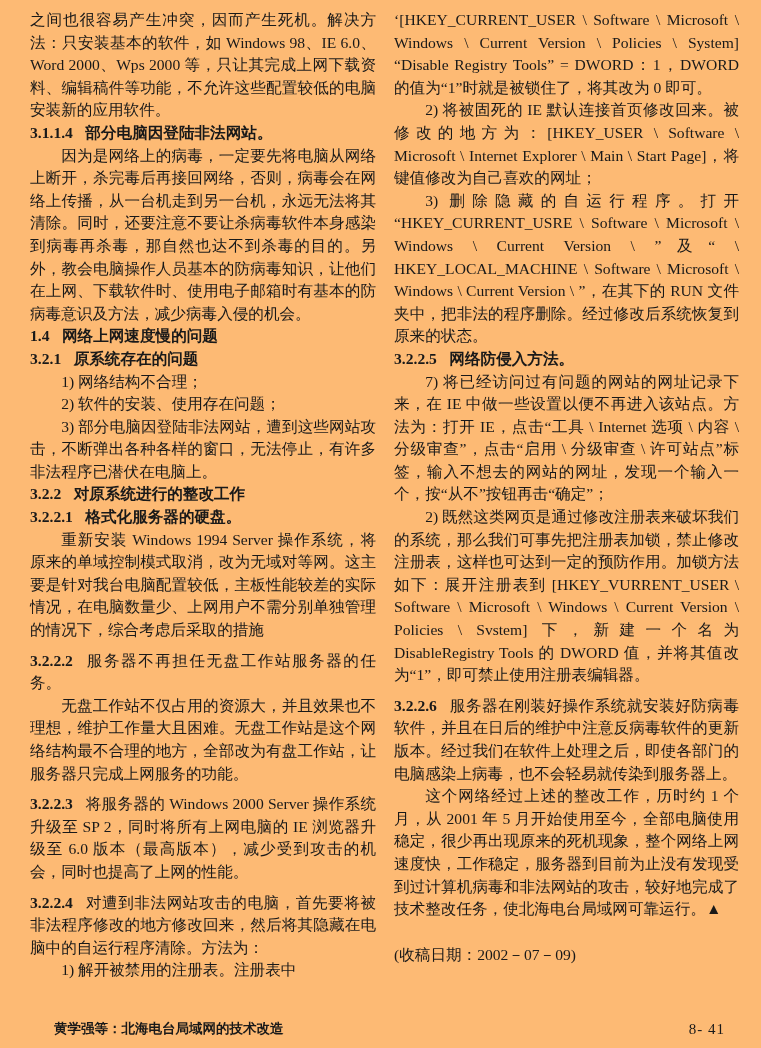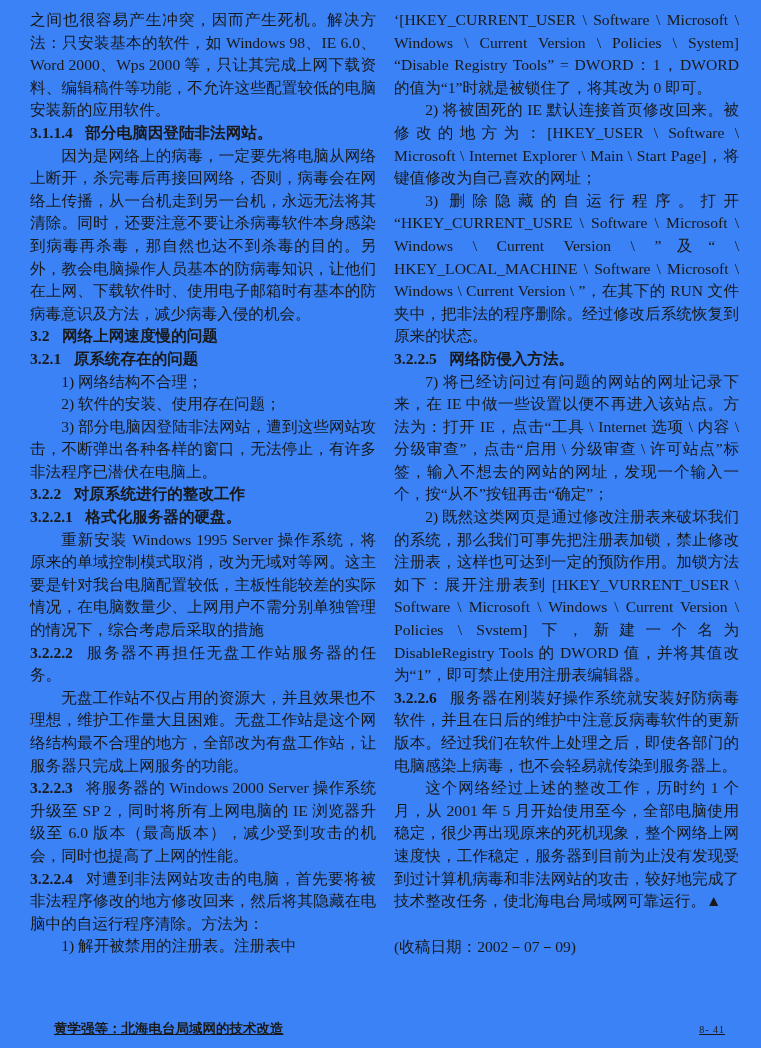--- a/index.html
+++ b/index.html
@@ -1,19 +1,19 @@
 <!DOCTYPE html>
 <html><head>
 <meta charset="utf-8">
 <style>
   html,body{margin:0;padding:0;background:#dddbd6;}
   .page{
     position:relative;
     width:761px;height:1048px;
-    background:#3b82f6;
+    background:#fdba74;
     overflow:hidden;
     color:#191919;
     font-family:"Liberation Serif","DejaVu Serif",serif;
   }
   .columns{
     position:absolute;top:9px;left:30px;
     display:flex;gap:18px;
   }
   .col{width:346px;}
   .col.right{width:345px;}
@@ -24,63 +24,63 @@
     text-align:justify;
     text-justify:inter-ideograph;
     word-break:break-word;
   }
   .p{text-indent:2em;}
   .pfirst{text-indent:0;}
   .h2,.h3,.h4{
     font-weight:bold;
     font-family:"Liberation Sans","DejaVu Sans",sans-serif;
   }
-  .h4run{text-indent:0;}
+  .h4run{text-indent:0;margin-top:8px;}
   .num{
     font-weight:bold;
     font-family:Liberation Serif, serif;
     margin-right:0.8em;
     white-space:nowrap;
   }
   .pright{
     text-indent:0;
     margin-top:23px;
     padding-right:2px;
   }
   .footer{
     position:absolute;bottom:10px;left:54px;right:36px;
-    display:flex;justify-content:space-between;align-items:center;text-decoration:underline;
+    display:flex;justify-content:space-between;align-items:flex-end;
   }
   .footer-title{
     font-family:"Liberation Sans","DejaVu Sans",sans-serif;
     font-weight:bold;
     font-size:13.5px;
   }
   .footer-page{
-    font-size:10px;
+    font-size:15px;
     letter-spacing:1px;
   }
 </style>
 </head>
 <body>
 
 <div class="page">
   <div class="columns">
     <div class="col left" id="col-left">
         <p class="blk pfirst"><span>之间也很容易产生冲突，因而产生死机。解决方法：只安装基本的软件，如 Windows 98、IE 6.0、Word 2000、Wps 2000 等，只让其完成上网下载资料、编辑稿件等功能，不允许这些配置较低的电脑安装新的应用软件。</span></p>
         <p class="blk h4"><span class="num">3.1.1.4</span><span>部分电脑因登陆非法网站。</span></p>
         <p class="blk p"><span>因为是网络上的病毒，一定要先将电脑从网络上断开，杀完毒后再接回网络，否则，病毒会在网络上传播，从一台机走到另一台机，永远无法将其清除。同时，还要注意不要让杀病毒软件本身感染到病毒再杀毒，那自然也达不到杀毒的目的。另外，教会电脑操作人员基本的防病毒知识，让他们在上网、下载软件时、使用电子邮箱时有基本的防病毒意识及方法，减少病毒入侵的机会。</span></p>
-        <p class="blk h2"><span class="num">3.2</span><span>网络上网速度慢的问题</span></p>
+        <p class="blk h2"><span class="num">1.4</span><span>网络上网速度慢的问题</span></p>
         <p class="blk h3"><span class="num">3.2.1</span><span>原系统存在的问题</span></p>
         <p class="blk p"><span>1) 网络结构不合理；</span></p>
         <p class="blk p"><span>2) 软件的安装、使用存在问题；</span></p>
         <p class="blk p"><span>3) 部分电脑因登陆非法网站，遭到这些网站攻击，不断弹出各种各样的窗口，无法停止，有许多非法程序已潜伏在电脑上。</span></p>
         <p class="blk h3"><span class="num">3.2.2</span><span>对原系统进行的整改工作</span></p>
         <p class="blk h4"><span class="num">3.2.2.1</span><span>格式化服务器的硬盘。</span></p>
-        <p class="blk p"><span>重新安装 Windows 1995 Server 操作系统，将原来的单域控制模式取消，改为无域对等网。这主要是针对我台电脑配置较低，主板性能较差的实际情况，在电脑数量少、上网用户不需分别单独管理的情况下，综合考虑后采取的措施</span></p>
+        <p class="blk p"><span>重新安装 Windows 1994 Server 操作系统，将原来的单域控制模式取消，改为无域对等网。这主要是针对我台电脑配置较低，主板性能较差的实际情况，在电脑数量少、上网用户不需分别单独管理的情况下，综合考虑后采取的措施</span></p>
         <p class="blk h4run"><span class="num">3.2.2.2</span><span>服务器不再担任无盘工作站服务器的任务。</span></p>
         <p class="blk p"><span>无盘工作站不仅占用的资源大，并且效果也不理想，维护工作量大且困难。无盘工作站是这个网络结构最不合理的地方，全部改为有盘工作站，让服务器只完成上网服务的功能。</span></p>
         <p class="blk h4run"><span class="num">3.2.2.3</span><span>将服务器的 Windows 2000 Server 操作系统升级至 SP 2，同时将所有上网电脑的 IE 浏览器升级至 6.0 版本（最高版本），减少受到攻击的机会，同时也提高了上网的性能。</span></p>
         <p class="blk h4run"><span class="num">3.2.2.4</span><span>对遭到非法网站攻击的电脑，首先要将被非法程序修改的地方修改回来，然后将其隐藏在电脑中的自运行程序清除。方法为：</span></p>
         <p class="blk p"><span>1) 解开被禁用的注册表。注册表中</span></p>
       </div>
     <div class="col right" id="col-right">
         <p class="blk pfirst"><span>‘[HKEY_CURRENT_USER \ Software \ Microsoft \ Windows \ Current Version \ Policies \ System] “Disable Registry Tools” = DWORD：1，DWORD 的值为“1”时就是被锁住了，将其改为 0 即可。</span></p>
         <p class="blk p"><span>2) 将被固死的 IE 默认连接首页修改回来。被修改的地方为：[HKEY_USER \ Software \ Microsoft \ Internet Explorer \ Main \ Start Page]，将键值修改为自己喜欢的网址；</span></p>
         <p class="blk p"><span>3) 删除隐藏的自运行程序。打开 “HKEY_CURRENT_USRE \ Software \ Microsoft \ Windows \ Current Version \ ”及“ \ HKEY_LOCAL_MACHINE \ Software \ Microsoft \ Windows \ Current Version \ ”，在其下的 RUN 文件夹中，把非法的程序删除。经过修改后系统恢复到原来的状态。</span></p>

